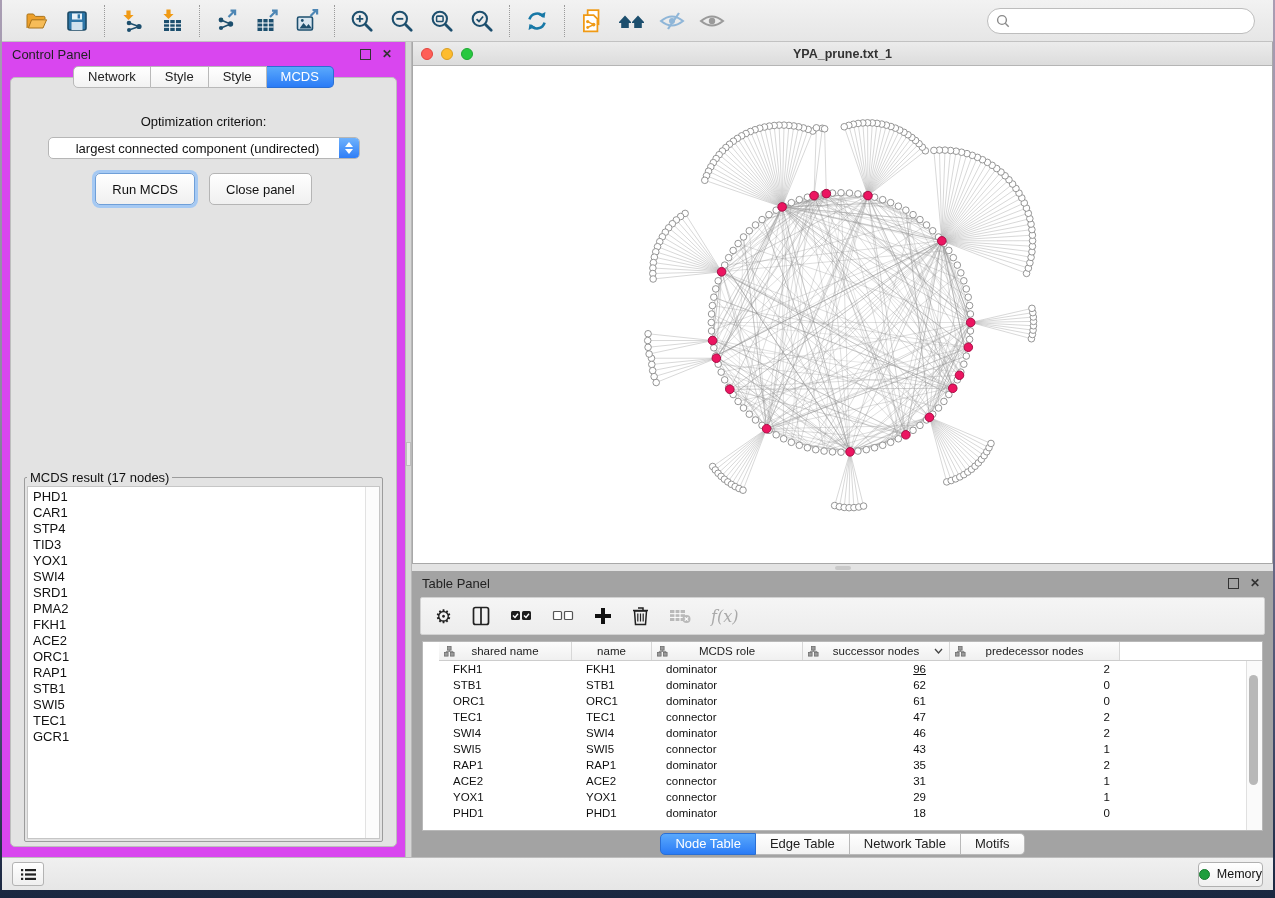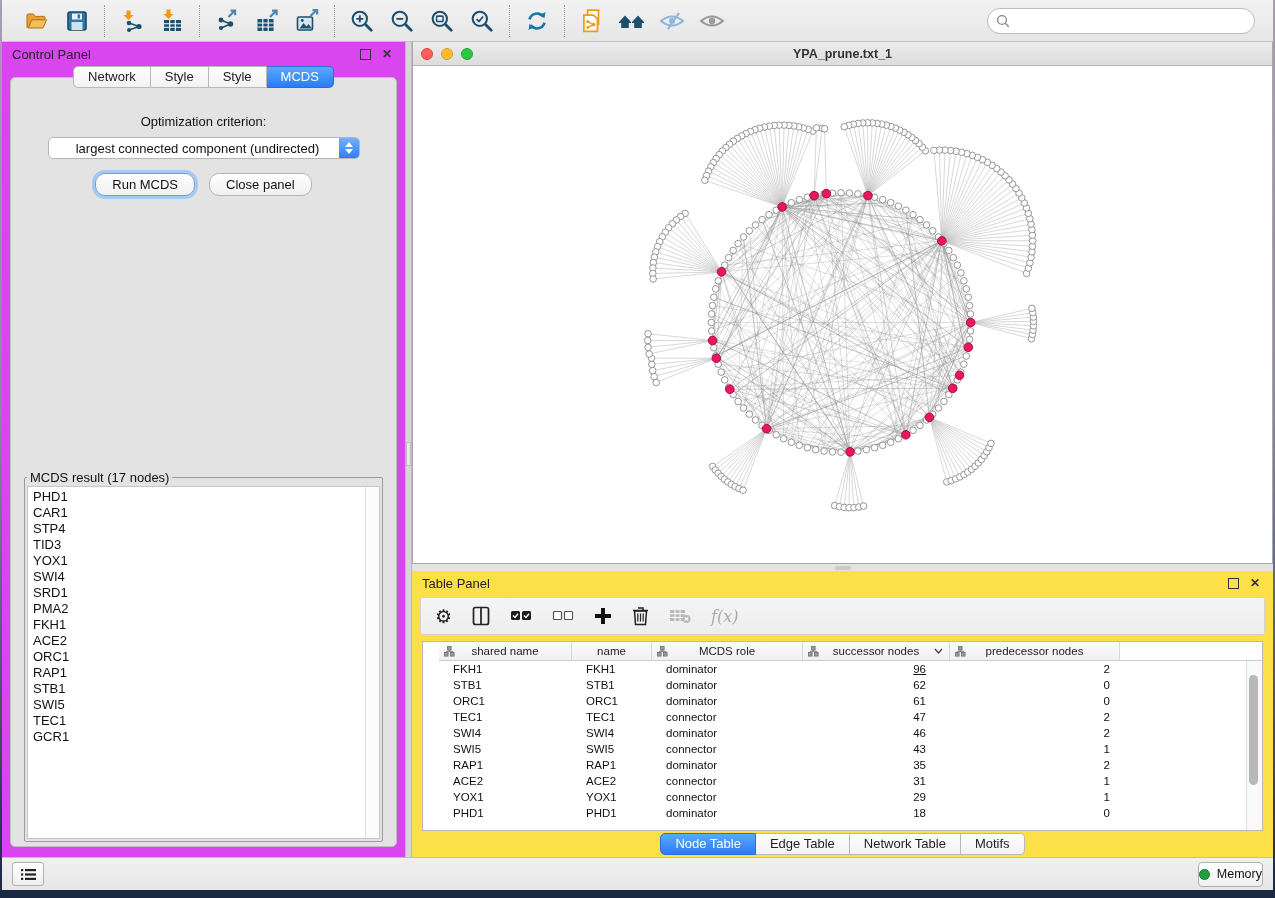--- a/index.html
+++ b/index.html
@@ -38,22 +38,22 @@
   .opt-label{text-align:center;font-size:13px;color:#111;margin-bottom:8px;}
   .dropdown{position:relative;width:312px;height:22px;margin:0 auto;background:#fff;border:1px solid #b6b6b6;
     border-radius:5px;font-size:13px;color:#111;display:flex;align-items:center;justify-content:center;
     padding-right:22px;box-sizing:border-box;}
   .dd-text{padding-left:10px;white-space:nowrap;text-align:right;}
   .stepper{position:absolute;right:0;top:0;bottom:0;width:20px;border-radius:0 4px 4px 0;
     background:linear-gradient(#6fb2fc,#2f7ef7);display:flex;flex-direction:column;align-items:center;justify-content:center;gap:2px;}
   .arrow-up{width:0;height:0;border-left:4px solid transparent;border-right:4px solid transparent;border-bottom:5px solid #fff;}
   .arrow-down{width:0;height:0;border-left:4px solid transparent;border-right:4px solid transparent;border-top:5px solid #fff;}
   .btnrow{display:flex;justify-content:center;gap:14px;margin-top:14px;}
-  .mbtn{height:23px;padding:0 16px;font-size:13px;color:#111;background:linear-gradient(#ffffff,#f0f0f0);
-    border:1px solid #b5b5b5;border-radius:10px;font-family:"Liberation Sans",sans-serif;}
+  .mbtn{height:32px;padding:0 16px;font-size:13px;color:#111;background:linear-gradient(#ffffff,#f0f0f0);
+    border:1px solid #b5b5b5;border-radius:5px;font-family:"Liberation Sans",sans-serif;}
   .mbtn.focused{box-shadow:0 0 0 3px #a5c9f3;border-color:#6f9fd8;}
   .cp-spacer{flex:1;}
   fieldset.result{margin:0 13px 4px;border:1px solid #9c9c9c;border-radius:2px;padding:1px 2px 2px;min-height:0;
     display:flex;flex-direction:column;height:372px;box-sizing:border-box;}
   fieldset.result legend{font-size:13px;color:#111;padding:0 3px;}
   .result-list{flex:1;background:#fff;border:1px solid #c6c6c6;position:relative;overflow:hidden;padding:2px 16px 0 5px;}
   .mcds-item{font-size:13px;line-height:16px;color:#111;}
   .vtrack{position:absolute;top:0;right:0;bottom:0;width:13px;background:#fcfcfc;border-left:1px solid #e2e2e2;}
   
   .vsplit{width:5px;background:#d6d6d6;border-left:1px solid #b9b9b9;border-right:1px solid #b9b9b9;position:relative;flex:0 0 auto;}
@@ -66,21 +66,21 @@
   .net-titlebar{height:23px;background:linear-gradient(#ececec,#dcdcdc);border-bottom:1px solid #b5b5b5;
     display:flex;align-items:center;position:relative;flex:0 0 auto;}
   .tl{width:12px;height:12px;border-radius:50%;margin-left:8px;}
   .tl.red{background:#ff5f57;border:1px solid #e2443e;box-sizing:border-box;}
   .tl.yellow{background:#febc2e;border:1px solid #d99e22;box-sizing:border-box;}
   .tl.green{background:#28c840;border:1px solid #1ea833;box-sizing:border-box;}
   .net-title{position:absolute;left:0;right:0;text-align:center;font-size:12.5px;font-weight:700;color:#333;}
   .net-canvas{flex:1;position:relative;background:#fff;min-height:0;}
   .net-canvas svg{position:absolute;inset:0;}
   
-  .tpanel{flex:1;background:#fde047;display:flex;flex-direction:column;min-height:0;}
+  .tpanel{flex:1;background:#a3a3a3;display:flex;flex-direction:column;min-height:0;}
   .tp-toolbar{height:36px;margin:2px 8px 6px;background:linear-gradient(#f5f5f5,#ededed);border:1px solid #d2d2d2;
     border-radius:2px;display:flex;align-items:center;gap:20px;padding:0 14px;flex:0 0 auto;}
   .tpbtn{display:flex;align-items:center;justify-content:center;height:26px;}
   .gear-glyph{font-size:19px;color:#222;line-height:1;}
   .fx-glyph{font-family:"DejaVu Serif",serif;font-style:italic;font-size:16px;color:#a9a9a9;}
   .tp-table{flex:1;margin:0 10px;background:#fff;border:1px solid #b8b8b8;position:relative;overflow:hidden;min-height:0;padding-left:16px;}
   .thead{display:flex;height:19px;border-bottom:1px solid #cdcdcd;box-sizing:border-box;}
   .th{position:relative;display:flex;align-items:center;justify-content:center;font-size:11.5px;color:#222;
     background:linear-gradient(#fcfcfc,#f0f0f0);border-right:1px solid #d7d7d7;box-sizing:border-box;}
   .th .tree{position:absolute;left:5px;top:4px;}

